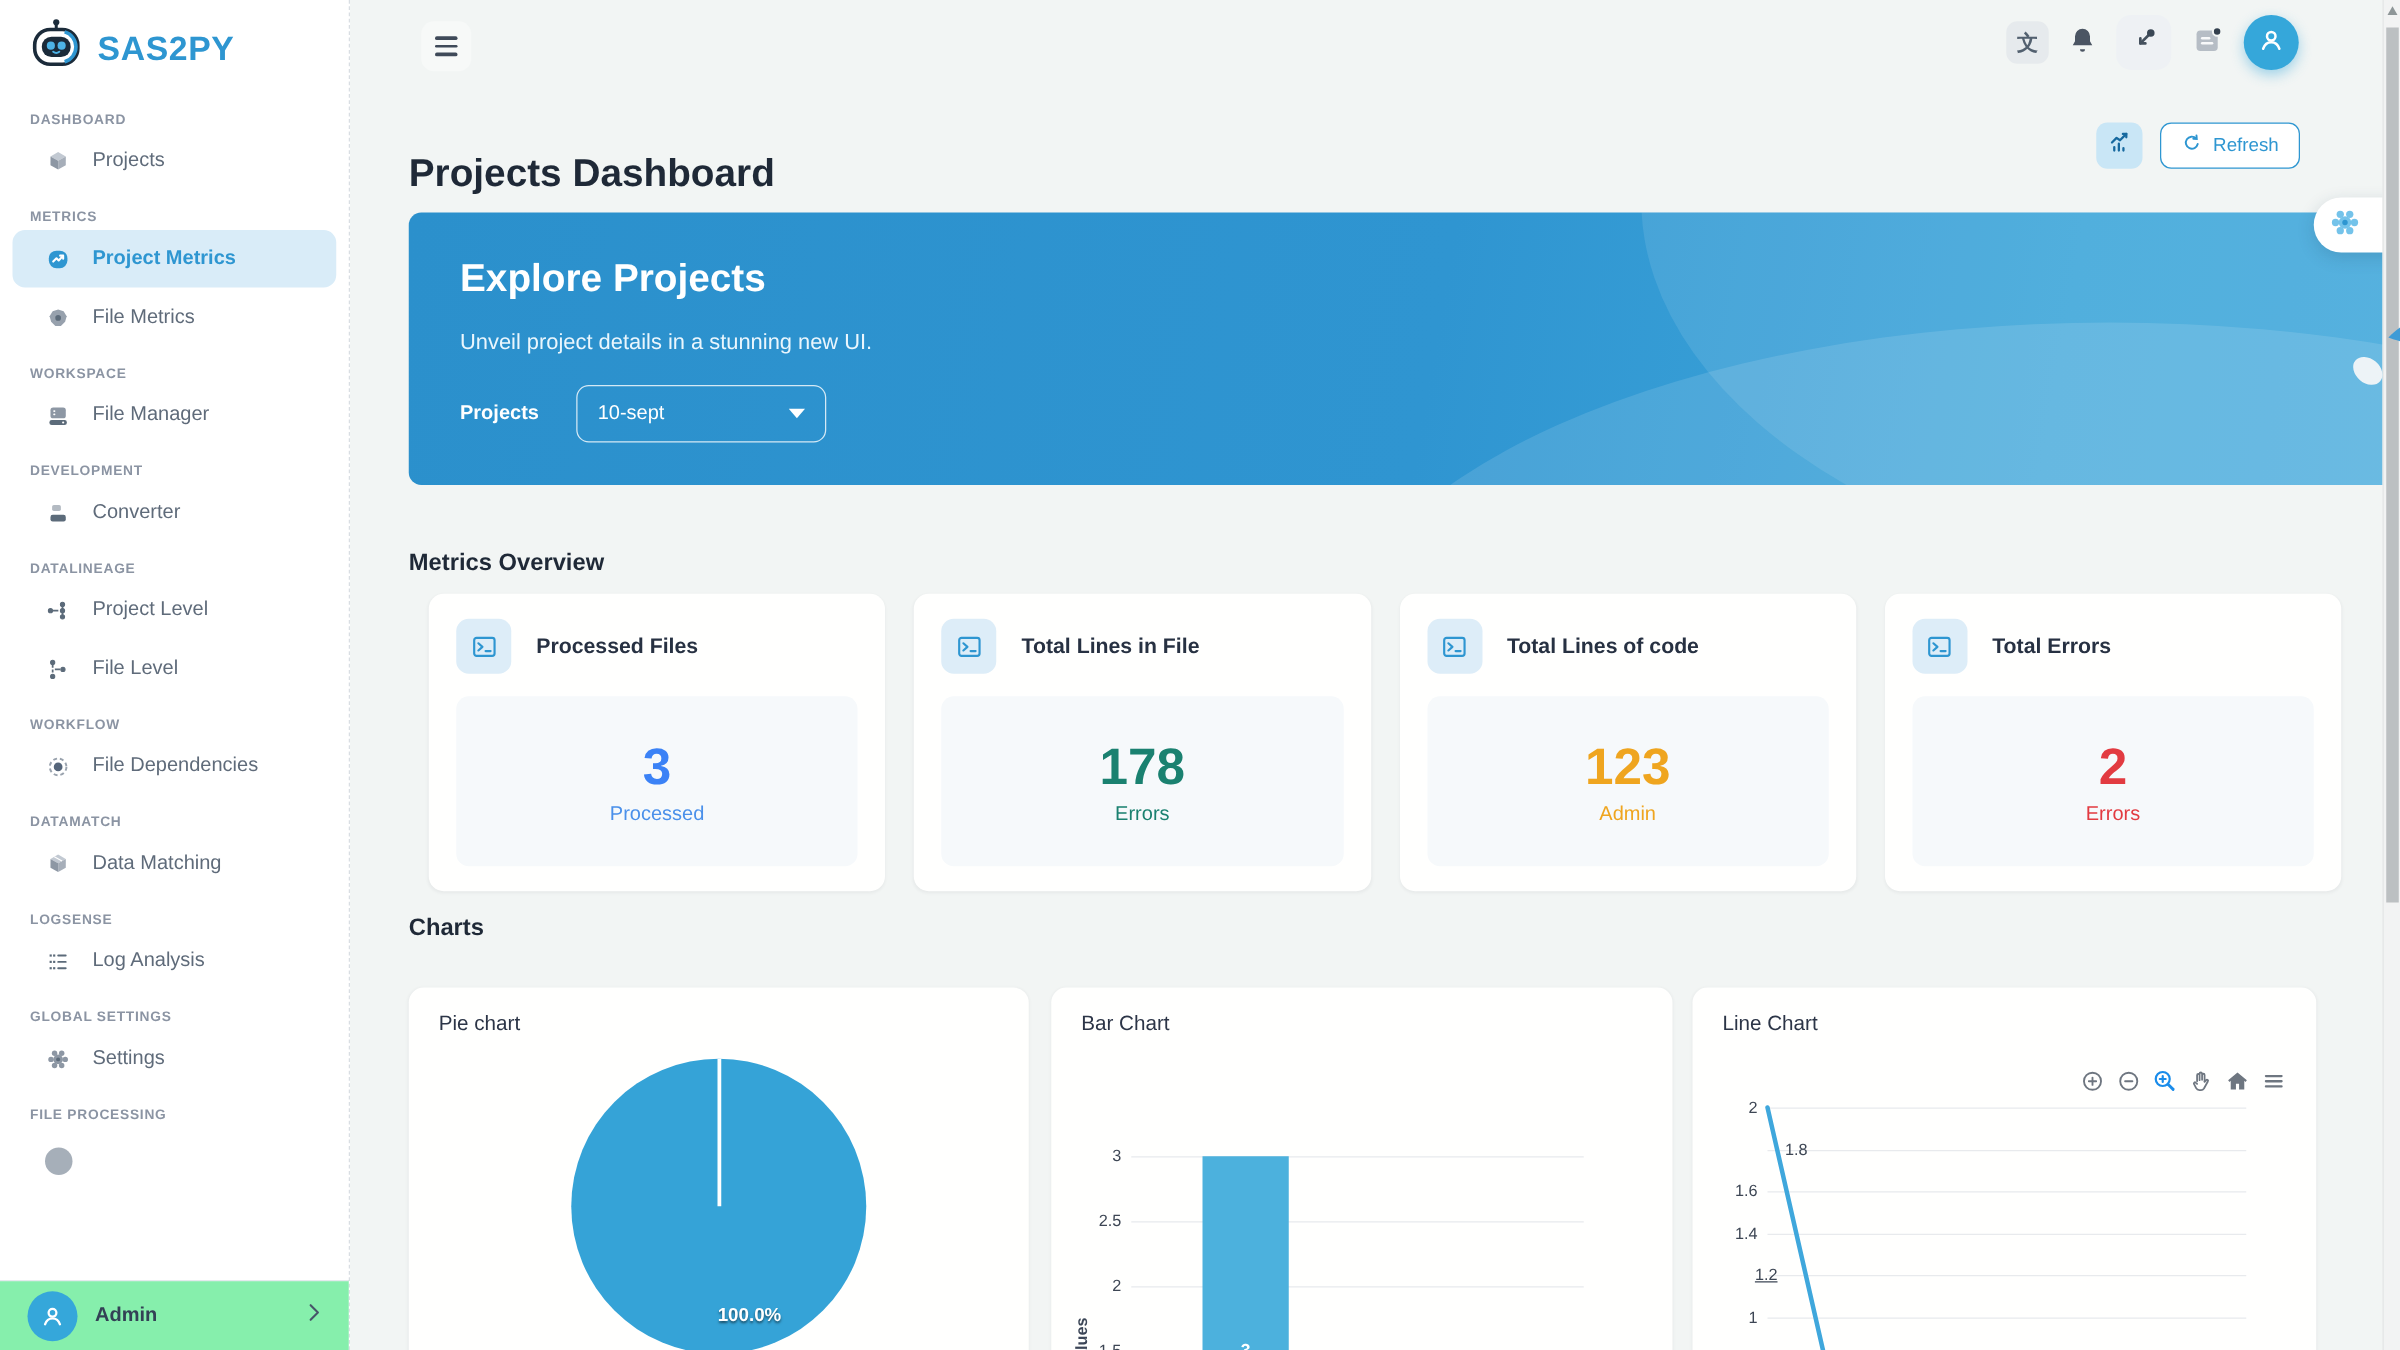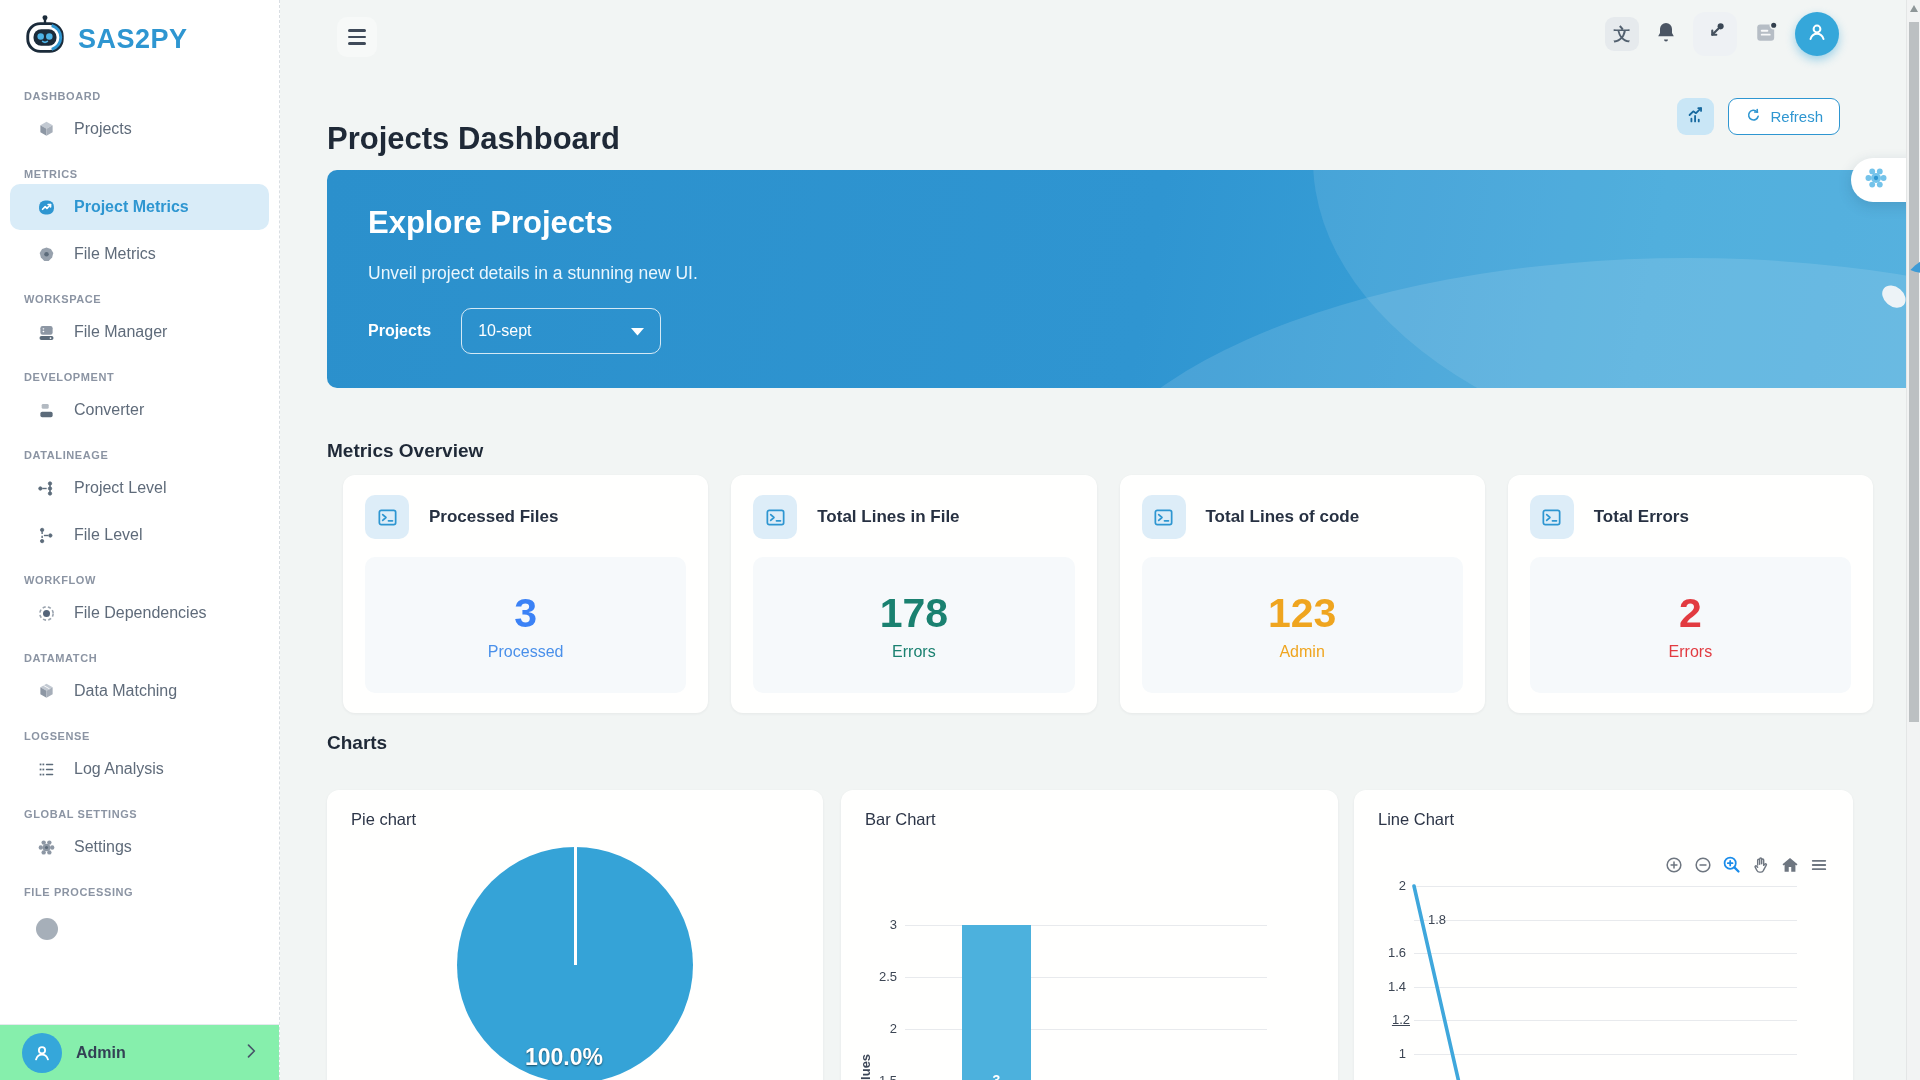--- a/index.html
+++ b/index.html
@@ -78,21 +78,21 @@
               box-shadow:0 1px 3px rgba(30,41,59,.06);box-sizing:border-box;}
   .chart-title{position:absolute;left:24px;top:20px;font-size:16.5px;color:#2c3547;}
   .chart-body{position:absolute;inset:0;overflow:hidden;border-radius:12px;}
   .gridline{position:absolute;height:1px;background:#e8eaed;}
   .tick{position:absolute;font-size:13px;color:#3d4654;text-align:right;}
   .bar{position:absolute;}
   .bar-label{position:absolute;text-align:center;color:#ffffff;font-size:14px;font-weight:bold;}
   .ylabel{position:absolute;font-size:13px;font-weight:bold;color:#3c4657;text-align:center;transform:rotate(-90deg);}
   .pie-circle{position:absolute;left:130px;top:57px;width:236px;height:236px;border-radius:50%;background:#35a3d7;}
   .pie-divider{position:absolute;left:246.5px;top:57px;width:3px;height:118px;background:#ffffff;}
-  .pie-label{position:absolute;left:198px;top:254px;width:100px;text-align:left;color:#ffffff;font-size:23px;font-weight:bold;
+  .pie-label{position:absolute;left:198px;top:254px;width:100px;text-align:right;color:#ffffff;font-size:15px;font-weight:bold;
              text-shadow:0 1px 2px rgba(0,0,0,.55);}
   .line-toolbar{position:absolute;right:24px;top:64px;display:flex;align-items:center;gap:8px;}
   .line-toolbar .tool{width:21px;height:21px;display:flex;align-items:center;justify-content:center;cursor:pointer;}
 
   
   .gear-fab{position:absolute;left:1851px;top:158px;width:90px;height:44px;background:#ffffff;border-radius:22px;
             box-shadow:0 4px 14px rgba(30,60,90,.18);display:flex;align-items:center;padding-left:12px;box-sizing:border-box;cursor:pointer;}
   .scrollbar{position:absolute;right:0;top:0;width:14px;height:1080px;background:#f2f3f3;border-left:1px solid #e4e6e6;box-sizing:border-box;}
   .scroll-up{position:absolute;top:5px;left:2.5px;width:0;height:0;border-left:4.5px solid transparent;border-right:4.5px solid transparent;
              border-bottom:7px solid #8e9698;cursor:pointer;}
@@ -492,21 +492,21 @@
         <div class="chart-body" id="line-chart-body">
             <div class="gridline" style="top: 96px; left: 60px; width: 383px;"></div>
             <div class="tick" style="top: 88px; left: 0px; width: 52px;">2</div>
             <div class="gridline" style="top: 129.5px; left: 60px; width: 383px;"></div>
             <div class="tick" style="top: 121.5px; left: 0px; width: 52px; margin-left: 40px;">1.8</div>
             <div class="gridline" style="top: 163px; left: 60px; width: 383px;"></div>
             <div class="tick" style="top: 155px; left: 0px; width: 52px;">1.6</div>
             <div class="gridline" style="top: 196.5px; left: 60px; width: 383px;"></div>
             <div class="tick" style="top: 188.5px; left: 0px; width: 52px;">1.4</div>
             <div class="gridline" style="top: 230px; left: 60px; width: 383px;"></div>
-            <div class="tick" style="top: 222px; left: 4px; width: 52px; text-decoration: underline;">1.2</div>
+            <div class="tick" style="top: 222px; left: 16px; width: 52px; text-decoration: underline;">1.2</div>
             <div class="gridline" style="top: 263.5px; left: 60px; width: 383px;"></div>
             <div class="tick" style="top: 255.5px; left: 0px; width: 52px;">1</div>
             <svg width="499" height="420" style="position: absolute; left: 0px; top: 0px;">
               <polyline points="60,96 136.60000000000002,431.00000000000006" fill="none" stroke="#3fa7dc" stroke-width="3.6" stroke-linecap="round"></polyline>
             </svg>
           </div>
         <div class="chart-title">Line Chart</div>
         <div class="line-toolbar">
           <span class="tool">
             <svg width="20" height="20" viewBox="0 0 24 24" fill="none" stroke="#6e7680" stroke-width="1.8" stroke-linecap="round">

